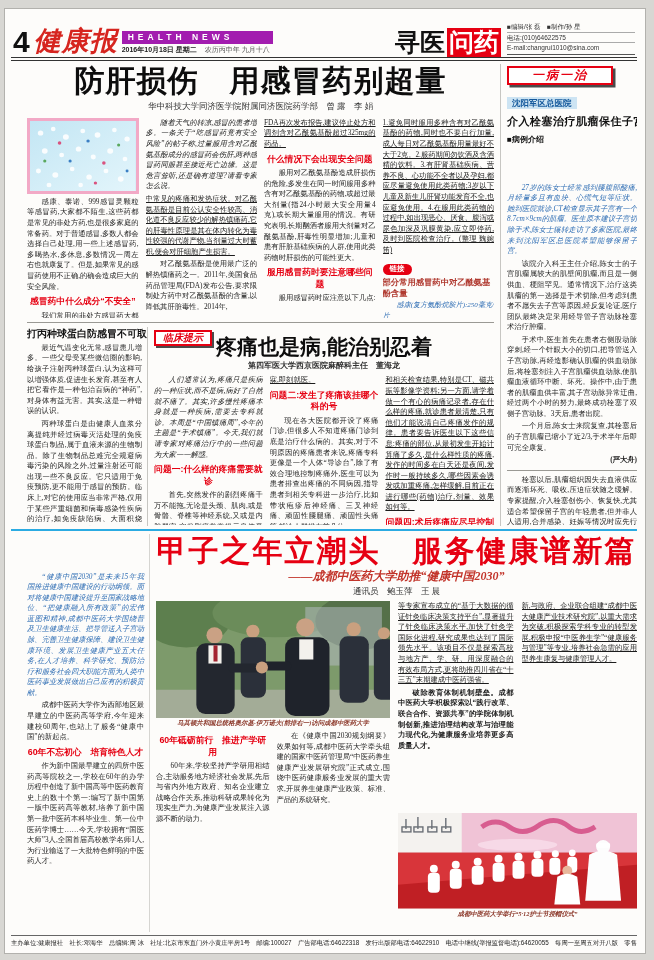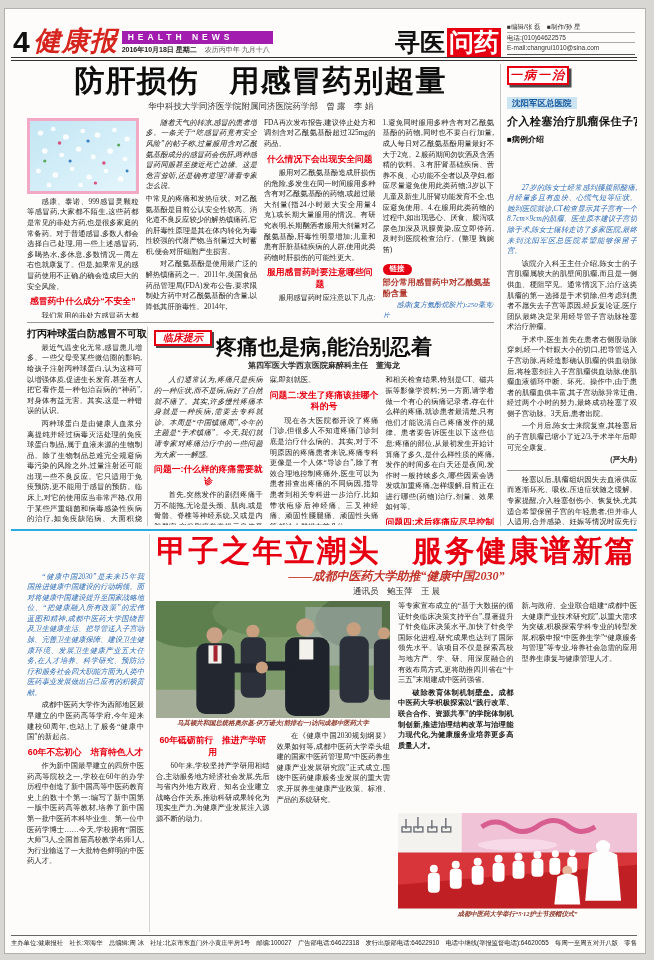--- a/index.html
+++ b/index.html
@@ -19,21 +19,21 @@
   .h-right { display:flex; align-items:flex-end; gap:6px; }
   .sec-title { font:900 25px/1 "Liberation Serif",serif; color:#111; white-space:nowrap; }
   .sec-red { background:#e60012; color:#fff; padding:1px 2px; margin-left:2px; }
   .contact { font:6.5px/1.5 "Liberation Sans",sans-serif; color:#333; border-bottom:1px solid #555; padding-bottom:1px; min-width:128px; }
   .contact div { border-top:1px solid #aaa; white-space:nowrap; }
   .contact div:first-child { border-top:none; }
   .rule-double { border-top:1.5px solid #333; border-bottom:0.5px solid #333; height:3.5px; margin:2px 0 3px 0; }
 
   
   .p { font:7.3px/1.45 "Liberation Serif",serif; color:#1d1d1d; text-align:justify; text-indent:2em; margin-bottom:2px; }
-  .p.noind { text-indent:0; }
+  .p.noind { text-indent:0;text-decoration:underline; }
   .intro-i { font-style:italic; color:#222; }
   .blue-i { color:#2e6db4; font-style:italic;margin-top:38px; }
   .red-sub { color:#e60012; font:bold 8.8px/1.3 "Liberation Sans",sans-serif; text-align:center; margin:4px 0 3px; }
   .sig { text-align:right; font-weight:bold; text-indent:0; }
   .vrule { border-left:1px solid #c7c6c2; }
 
   
   .row-top { display:flex; height:462px; overflow:hidden; padding-left:16px; }
   .main-left { width:478px; }
   .lead-hd { font:900 30px/1.15 "Liberation Sans",sans-serif; color:#0d0d0d; text-align:center; letter-spacing:1px; }
@@ -55,21 +55,21 @@
   .qiu-title { font:900 10px/1.3 "Liberation Sans",sans-serif; color:#111; white-space:nowrap; margin-bottom:3px; }
   .art-pain { flex:1; padding-left:6px; overflow:hidden; }
   .frame-badge { display:inline-block; border:2px solid #e60012; background:#fff; color:#e60012; font:italic bold 10px/1.2 "Liberation Sans",sans-serif; padding:0 7px; box-shadow:2px 2px 0 #4a4a4a; }
   .pain-title { font:900 21px/1.2 "Liberation Sans",sans-serif; color:#0d0d0d; text-align:center; margin-top:-12px; }
   .pain-by { font:bold 8px/1.3 "Liberation Serif",serif; color:#333; text-align:center; margin:2px 0 4px; }
   .pain-cols { display:flex; gap:7px; height:150px; overflow:hidden; }
   .pain-cols .col { flex:1; overflow:hidden; }
 
   
   .right-strip { width:140px; margin-left:6px; padding-left:6px; border-left:1px solid #c7c6c2; overflow:hidden; }
-  .one-label { display:inline-block; border:2px solid #e60012; background:#fff; color:#e60012; font:italic bold 12px/1.25 "Liberation Serif",serif; letter-spacing:2px; padding:0 1px; box-shadow:2.5px 2.5px 0 #4a4a4a; margin:2px 0 7px; }
+  .one-label { display:inline-block; border:2px solid #e60012; background:#fff; color:#e60012; font:italic bold 12px/1.25 "Liberation Serif",serif; letter-spacing:2px; padding:0 23px; box-shadow:2.5px 2.5px 0 #4a4a4a; margin:2px 0 7px; }
   .hosp-bar { display:inline-block; background:#cde4f3; color:#14599c; font:bold 8.5px/1.5 "Liberation Sans",sans-serif; padding:0 5px; margin-bottom:4px; }
   .case-title { font:900 11px/1.3 "Liberation Sans",sans-serif; color:#111; letter-spacing:0.5px; white-space:nowrap; margin:1px 0 5px; text-align:center; }
   .case-label { font:bold 8px/1.4 "Liberation Sans",sans-serif; color:#111; margin-bottom:1px; }
 
   
   .rule-blue { border-top:2px solid #2babe2; margin:3px 0 3px; }
 
   
   .bottom { display:flex; height:398px; overflow:hidden; padding-left:16px; }
   .b-sidebar { width:122px; padding-right:5px; overflow:hidden; }

